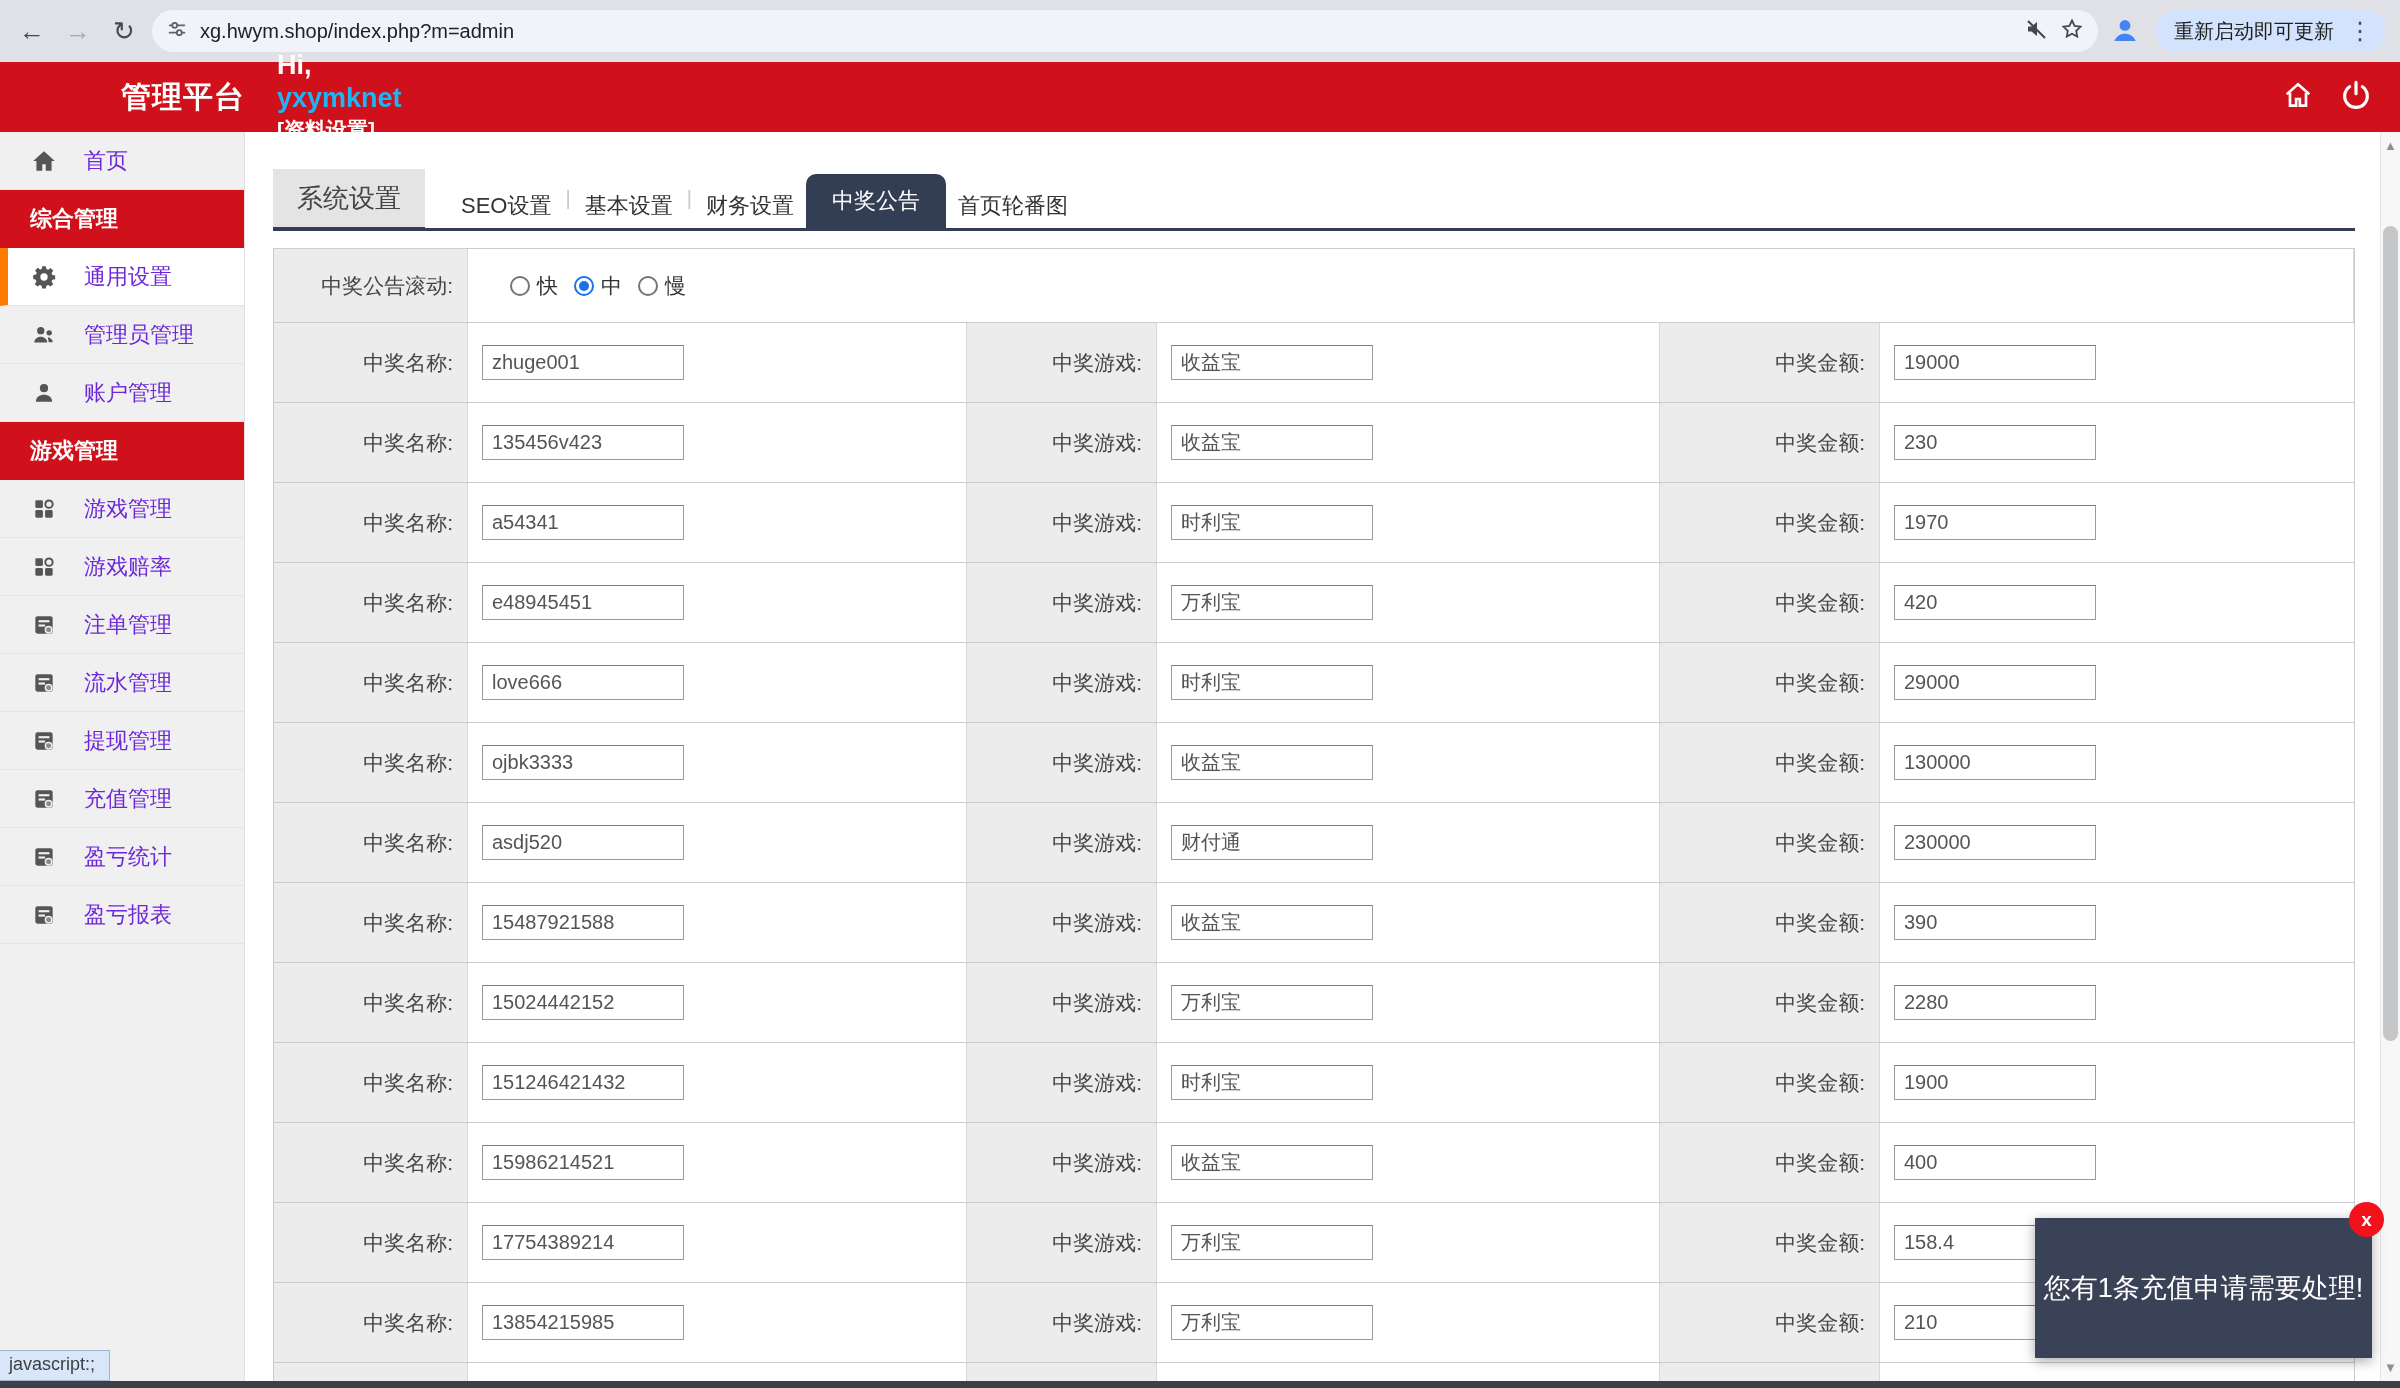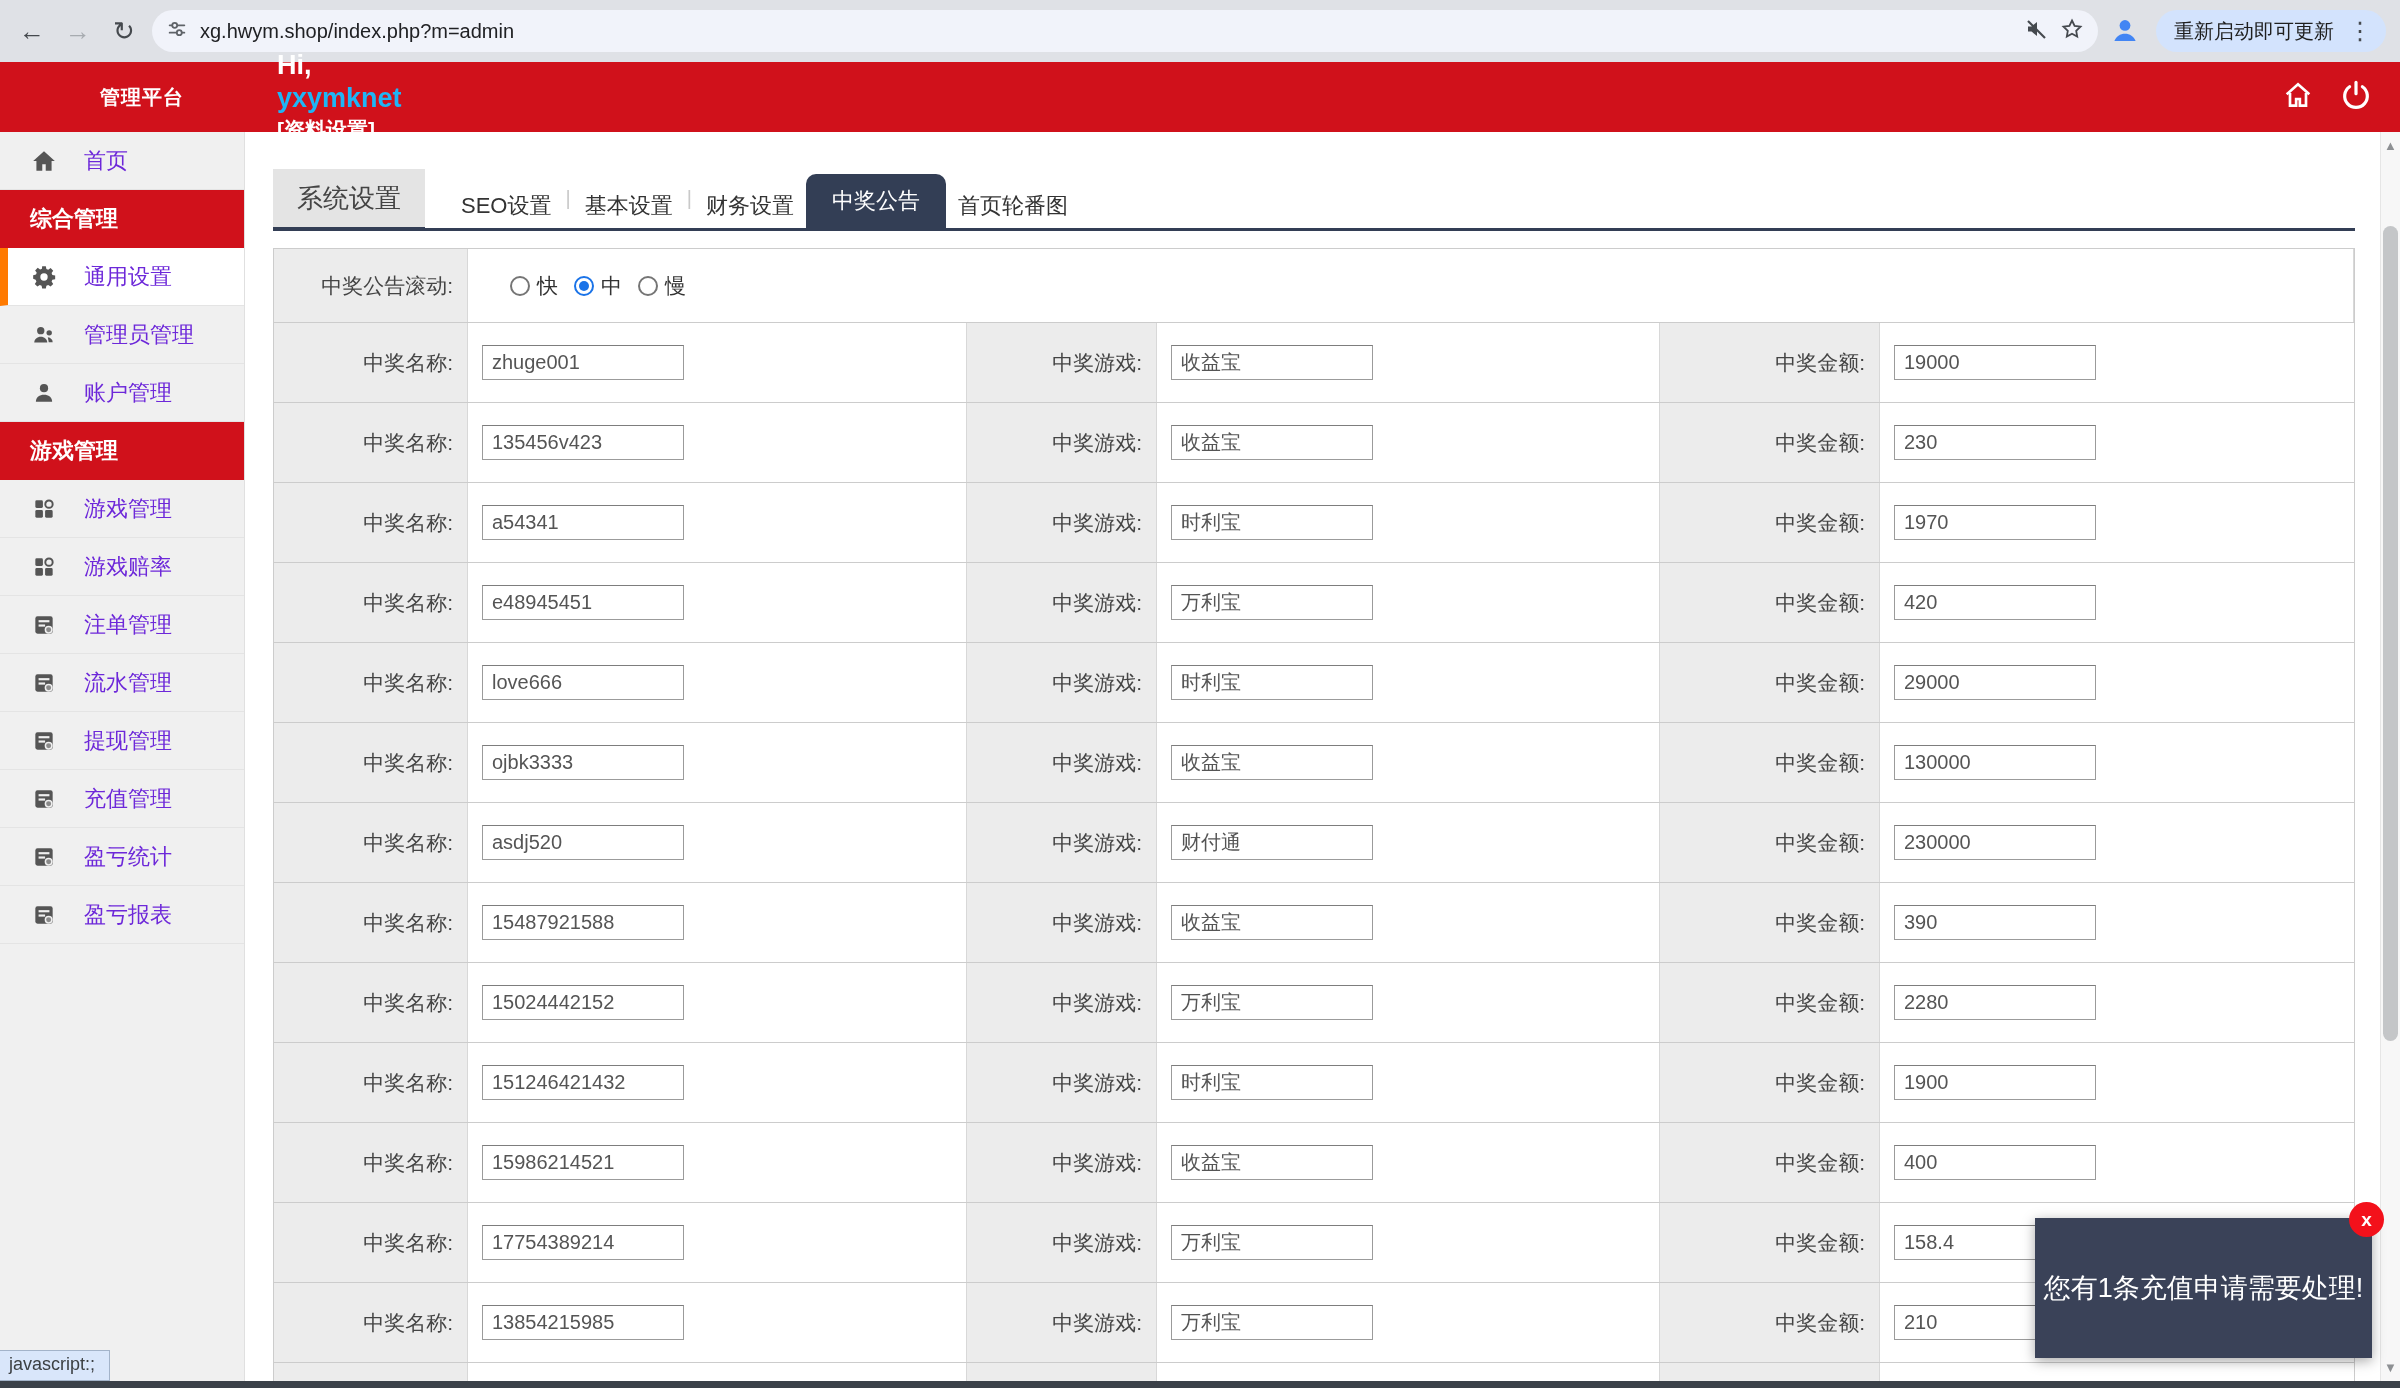--- a/index.html
+++ b/index.html
@@ -14,21 +14,21 @@
   .omnibox { flex:1; height:42px; background:#f1f3fa; border-radius:21px; display:flex; align-items:center;
              padding:0 14px; gap:12px; min-width:0; }
   .omnibox .url { flex:1; font-size:20px; color:#202124; white-space:nowrap; overflow:hidden; }
   .right-icons { display:flex; align-items:center; gap:14px; flex:0 0 auto; }
   .update-pill { height:42px; border-radius:21px; background:#d3e3fd; display:flex; align-items:center;
                  gap:10px; padding:0 10px 0 18px; font-size:20px; color:#1f1f1f; cursor:pointer; }
   .kebab { font-size:24px; color:#45494e; line-height:1; padding:0 4px; }
 
   
   .app-header { height:70px; background:#d0111b; display:flex; align-items:center; color:#fff; }
-  .brand { width:245px; text-align:center; font-size:20px; font-weight:bold; letter-spacing:1px;padding-left:39px; }
+  .brand { width:245px; text-align:right; font-size:30px; font-weight:bold; letter-spacing:1px;padding-left:39px; }
   .greeting { margin-left:32px; font-size:27px; font-weight:bold; display:flex; align-items:baseline; gap:2px;flex-direction:column; }
   .greeting .uname { color:#1fb5f5; }
   .greeting .profile { font-size:21px; }
   .header-actions { margin-left:auto; margin-right:28px; display:flex; align-items:center; gap:26px; }
 
   
   .sidebar { position:absolute; top:132px; left:0; width:245px; bottom:0; background:#f0f0f0; border-right:1px solid #e0e0e0; }
   .sb-item { height:58px; display:flex; align-items:center; gap:26px; padding-left:30px;
              border-bottom:1px solid #e4e4e4; font-size:22px; color:#6d28d9; cursor:pointer; background:#f0f0f0; }
   .sb-item .ic { width:28px; display:flex; justify-content:center; flex:0 0 auto; }

